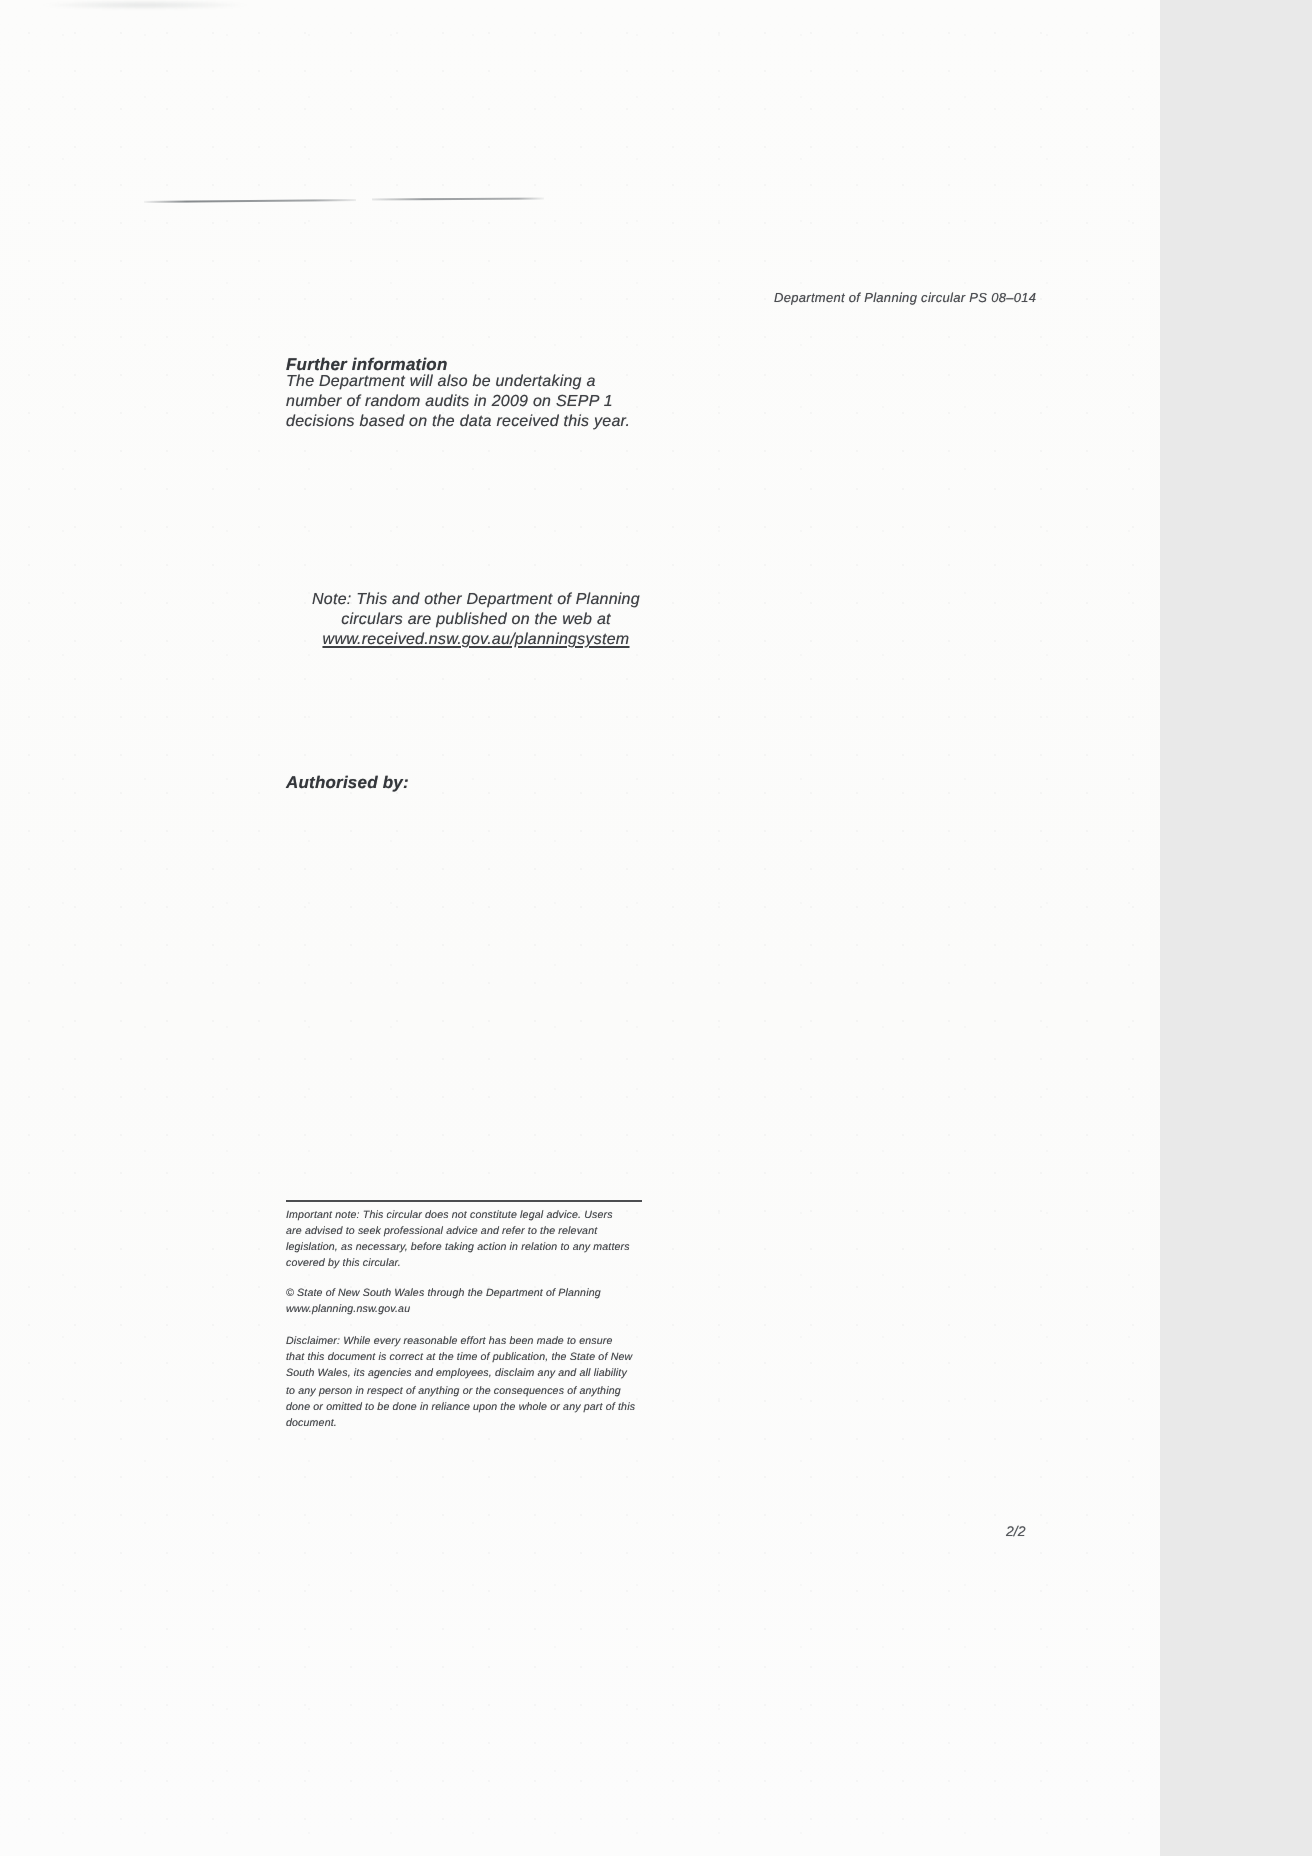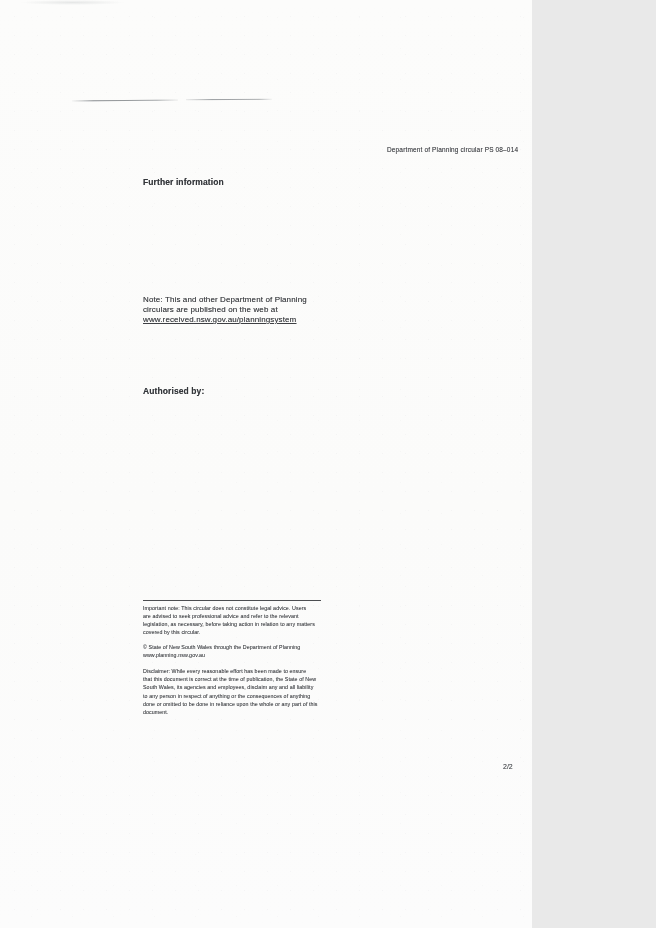--- a/index.html
+++ b/index.html
@@ -3,31 +3,32 @@
 <meta charset="utf-8">
 <style>
   * { margin: 0; padding: 0; box-sizing: border-box; }
   html, body { width: 656px; height: 928px; }
   body {
     font-family: "Liberation Sans", sans-serif;
     background: #e9e9e9;
   }
   .page {
     position: relative;
-    width: 532px;
+    width: 580px;
     height: 928px;
     overflow: hidden;
     background:
       radial-gradient(rgba(120,125,130,0.05) 0.5px, transparent 0.7px),
       radial-gradient(rgba(120,125,130,0.04) 0.5px, transparent 0.7px),
       linear-gradient(180deg, #fcfcfb 0%, #fbfbfa 55%, #fcfcfc 100%);
     background-size: 23px 19px, 41px 31px, 100% 100%;
     background-position: 3px 7px, 11px 2px, 0 0;
     color: #3e4044;
     text-shadow: 0 0 0.4px rgba(70,72,76,0.6);
+    font-style: italic;
   }
   .abs { position: absolute; }
   .nowrap { white-space: nowrap; }
 
   .top-smudge {
     left: 20px; top: 0; width: 105px; height: 5px;
     background: radial-gradient(ellipse at center, rgba(95,105,110,0.14), rgba(95,105,110,0) 70%);
     filter: blur(0.5px);
   }
   .crease { height: 1px; filter: blur(0.35px); }
@@ -75,24 +76,29 @@
 <div class="page">
 
   <div class="abs top-smudge"></div>
   <div class="abs crease a"></div>
   <div class="abs crease b"></div>
 
   <div class="abs doc-header nowrap">Department of Planning circular PS 08–014</div>
 
   <div class="abs col h-bold nowrap" style="top:177px;">Further information</div>
 
+  <div class="abs col body-text" style="top:186px;">
+    <div class="line">The Department will also be undertaking a</div>
+    <div class="line">number of random audits in 2009 on SEPP 1</div>
+    <div class="line">decisions based on the data received this year.</div>
+  </div>
 
 
 
-  <div class="abs col body-text" style="top:295px;">
+  <div class="abs col body-text" style="top:295px;text-align:center;">
     <div class="line">Note: This and other Department of Planning</div>
     <div class="line">circulars are published on the web at</div>
     <div class="line"><span class="link">www.received.nsw.gov.au/planningsystem</span></div>
   </div>
 
   <div class="abs col h-bold nowrap" style="top:347px;margin-top:39px;">Authorised by:</div>
 
 
   <div class="abs divider"></div>
 

